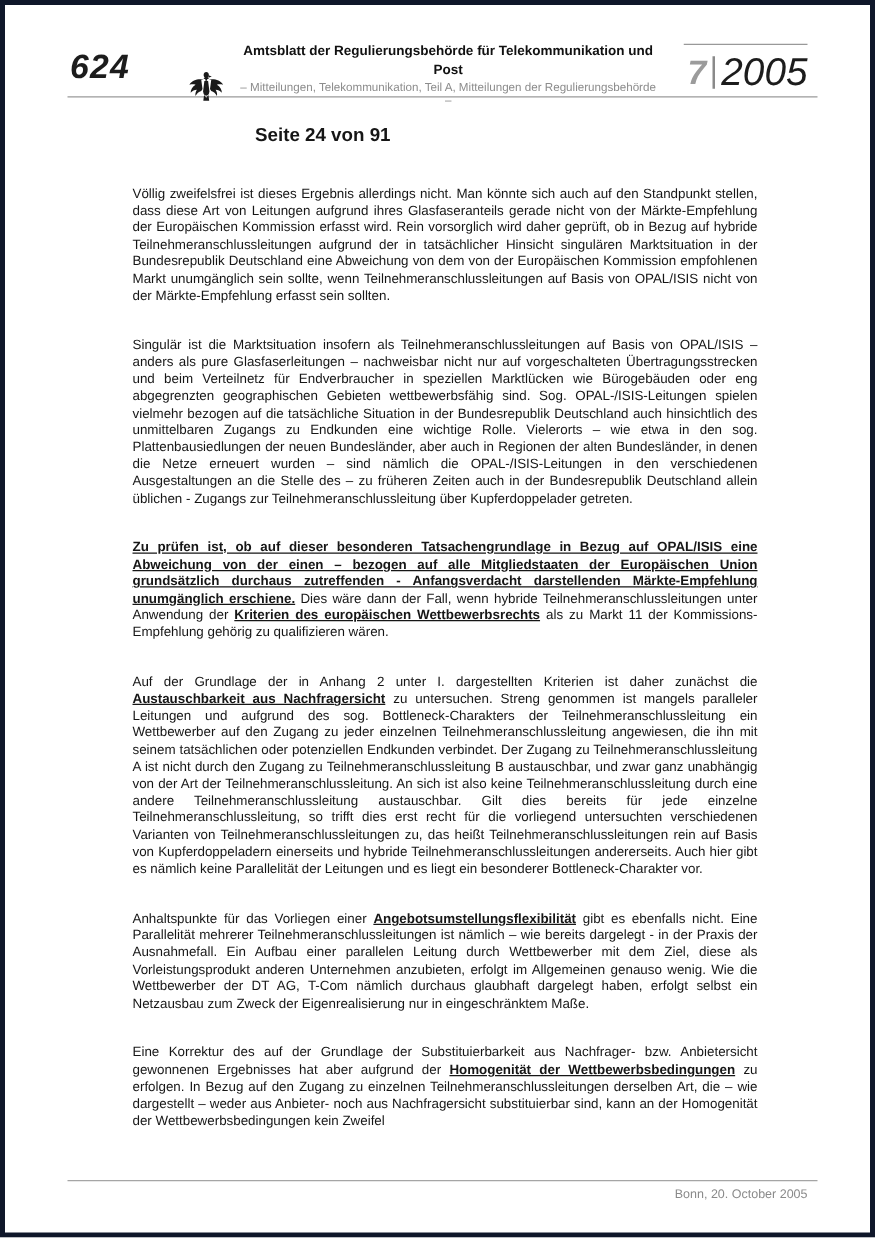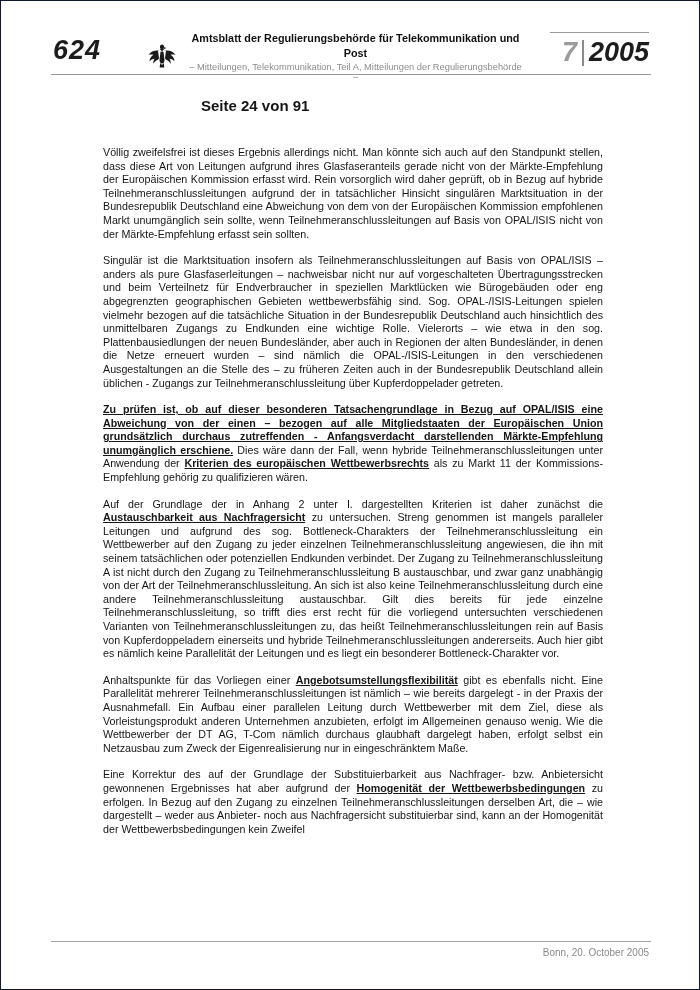--- a/index.html
+++ b/index.html
@@ -1,66 +1,66 @@
 <!DOCTYPE html>
 <html lang="de"><head>
 <meta charset="utf-8">
 <style>
   * { margin:0; padding:0; box-sizing:border-box; }
   html, body { width:700px; height:990px; background:#f2f2f2; }
   body { font-family:"Liberation Sans","DejaVu Sans",sans-serif; color:#1a1a1a; }
 
   .sheet {
     position:relative; width:700px; height:990px;
-    background:#ffffff; border:1px solid #0f172a; overflow:hidden;
+    background:#ffffff; border:4px solid #0f172a; overflow:hidden;
   }
 
   
   .rule { position:absolute; height:1px; background:#9a9a9a; }
   .header-rule { top:73px; left:50px; width:600px; }
 
   .page-num {
     position:absolute; left:52px; top:34px;
     font-size:27px; font-weight:bold; font-style:italic;
     letter-spacing:1px; color:#1c1c1c;
   }
 
   .masthead {
     position:absolute; left:146px; top:30px; width:378px;
-    display:flex; align-items:center; gap:9px;
+    display:flex; align-items:flex-end; gap:9px;
   }
   .eagle { flex:0 0 auto; display:block; width:30px; height:30px; }
   .eagle svg { display:block; }
   .masthead-text { flex:1 1 auto; text-align:center; }
   .masthead-title { font-size:10.8px; font-weight:bold; color:#111; line-height:1.35; }
   .masthead-subtitle { font-size:9.3px; color:#8c8c8c; margin-top:2px; }
 
   .issue {
     position:absolute; top:31px; right:50px; width:99px;
     border-top:1.5px solid #999;
     display:flex; align-items:center; justify-content:flex-end;
     gap:5px; padding-top:4px;
   }
   .issue-month { font-size:27px; font-style:italic; font-weight:600; color:#9b9b9b; }
   .issue-sep { width:2px; height:26px; background:#8a8a8a; display:inline-block; }
-  .issue-year { font-size:27px; font-style:italic; font-weight:bold; color:#1c1c1c; }
+  .issue-year { font-size:31px; font-style:italic; font-weight:normal; color:#1c1c1c; }
 
   .page-indicator {
     position:absolute; left:200px; top:96px;
     font-size:15px; font-weight:bold; color:#161616;
   }
 
   
   .body-text {
     position:absolute; left:102px; top:133px; width:500px;
     font-size:10.7px; line-height:13.6px; color:#161616;
     text-align:justify;
   }
   .body-text p { hyphens:auto;margin-top:12px; -webkit-hyphens:auto; }
-  .body-text p + p { margin-top:13px; }
+  .body-text p + p { margin-top:26px; }
   .u { text-decoration:underline; text-underline-offset:1px;font-weight:bold; }
 
   
   .footer-rule { top:940px; left:50px; width:600px; background:#a5a5a5; }
   .footer-date {
     position:absolute; top:946px; right:50px;
     font-size:10px; color:#8a8a8a;
   }
 </style>
 </head>

